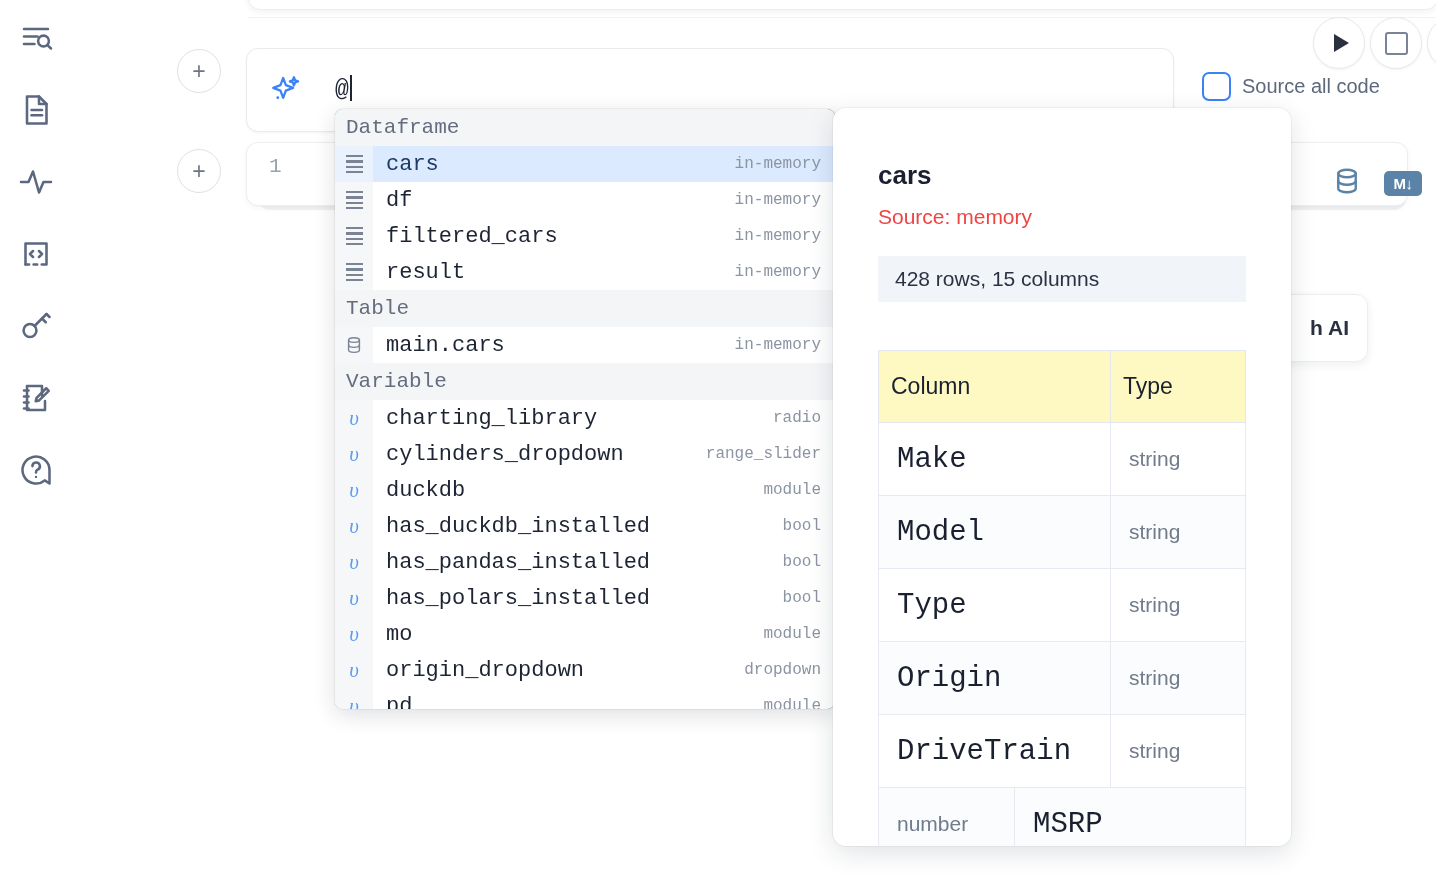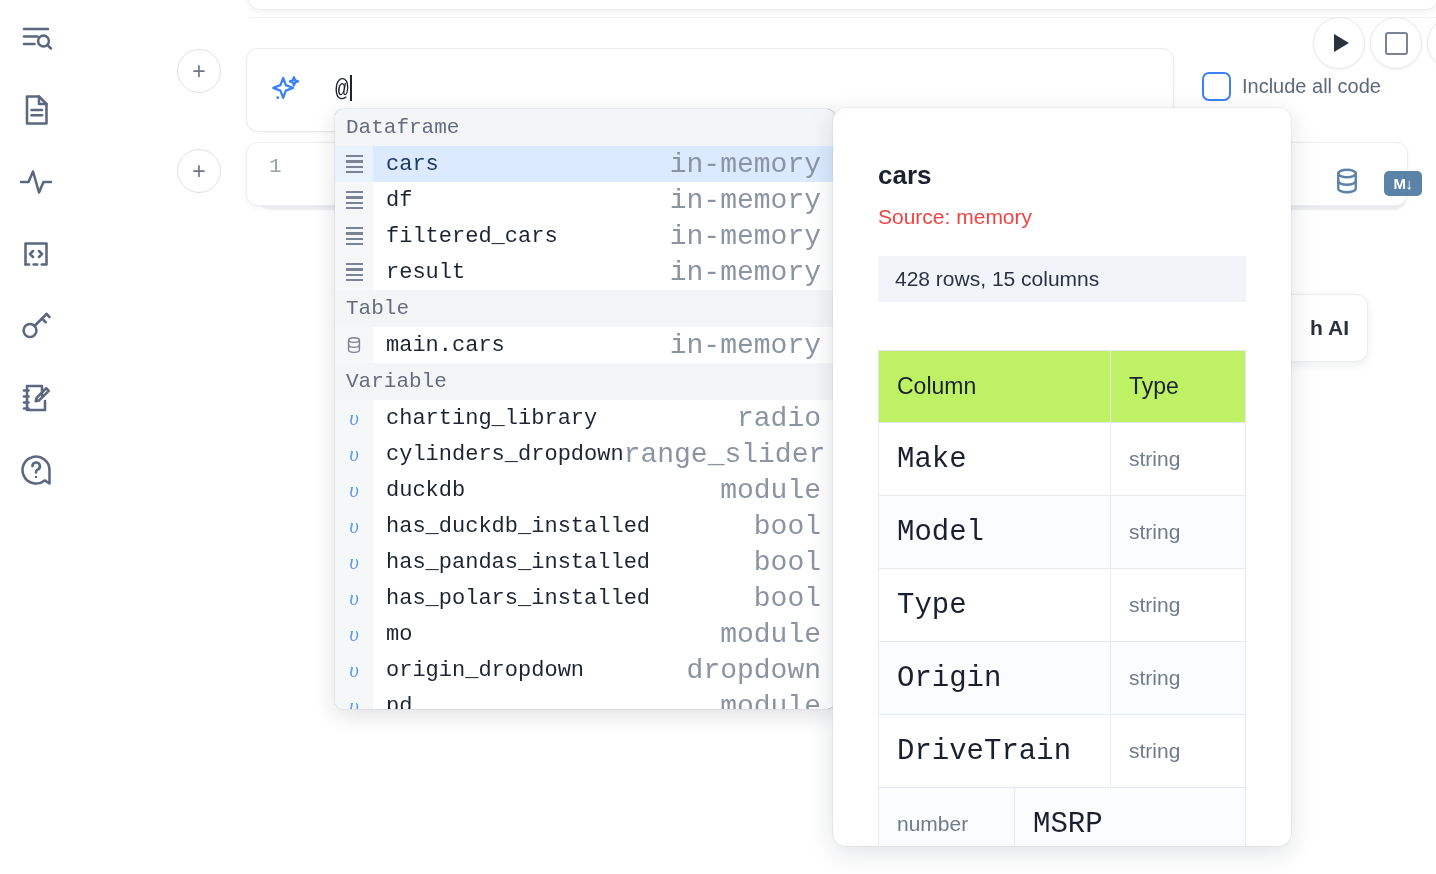--- a/index.html
+++ b/index.html
@@ -140,21 +140,21 @@
   .ac-row.selected .ic { background: #eaf2fd; color: #5d87c4; }
   .ac-row .nm {
     flex: 1; padding-left: 13px;
     font-family: "Liberation Mono", "DejaVu Sans Mono", monospace;
     font-size: 22px; color: #1d2433; white-space: nowrap;
   }
   .ac-row.selected .nm { color: #1c3a63; }
   .ac-row .tp {
     padding-right: 14px;
     font-family: "Liberation Mono", "DejaVu Sans Mono", monospace;
-    font-size: 28px; color: #8b94a3; white-space: nowrap;
+    font-size: 16px; color: #8b94a3; white-space: nowrap;
   }
   .ac-row .vsym {
     font-family: "Liberation Serif", serif; font-style: italic;
     font-size: 21px; color: #5d9cf0;
   }
   .bars { display: flex; flex-direction: column; gap: 3px; }
   .bars i { display: block; width: 17px; height: 2.4px; background: #7b8494; }
 
   
   .preview {
@@ -165,22 +165,22 @@
   .pv-title { position: absolute; left: 45px; top: 52px; font-size: 26px; font-weight: bold; color: #1a2030; }
   .pv-source { position: absolute; left: 45px; top: 97px; font-size: 21px; color: #ef4444; }
   .pv-chip {
     position: absolute; left: 45px; top: 148px; width: 368px; height: 46px;
     background: #f1f4f8; border-radius: 0; display: flex; align-items: center;
     padding-left: 17px; box-sizing: border-box; font-size: 21px; color: #2b3243;
   }
   .pv-table { position: absolute; left: 45px; top: 242px; width: 368px; }
   .pv-tr { display: flex; }
   .pv-th {
-    height: 73px; display: flex; align-items: center; padding-left: 18px; box-sizing: border-box;
-    background: #bef264; border: 1px solid #e3e8ef; border-right: none;
+    height: 73px; display: flex; align-items: center; padding-left: 12px; box-sizing: border-box;
+    background: #fef9c3; border: 1px solid #e3e8ef; border-right: none;
     font-size: 23px; color: #1a2030;
   }
   .pv-th:last-child { border-right: 1px solid #e3e8ef; }
   .pv-td {
     height: 73px; display: flex; align-items: center; padding-left: 18px; box-sizing: border-box;
     border: 1px solid #e7ebf1; border-top: none; border-right: none;
   }
   .pv-td:last-child { border-right: 1px solid #e7ebf1; }
   .pv-col-c { width: 232px; min-width: 232px; }
   .pv-col-t { width: 136px; min-width: 136px; }
@@ -281,21 +281,21 @@
         <path d="M10 3.5l1.9 5.1 5.1 1.9-5.1 1.9L10 17.5 8.1 12.4 3 10.5l5.1-1.9z"></path>
         <path d="M17.6 3l.8 2.1 2.1.8-2.1.8-.8 2.1-.8-2.1-2.1-.8 2.1-.8z"></path>
         <circle cx="6.2" cy="17.4" r="1" fill="currentColor" stroke="none"></circle>
       </svg>
     </span>
     <div class="ai-input-text"><span>@</span><span class="caret"></span></div>
   </div>
 
   <div class="include-row">
     <div class="chk"></div>
-    <span class="include-label">Include all code</span>
+    <span class="include-label">Source all code</span>
   </div>
 
   <div class="circ-btn" id="run-button">
     <span class="tri"></span>
   </div>
   <div class="circ-btn" id="stop-button">
     <span class="sq"></span>
   </div>
   <div class="circ-btn" id="extra-button"></div>
 

